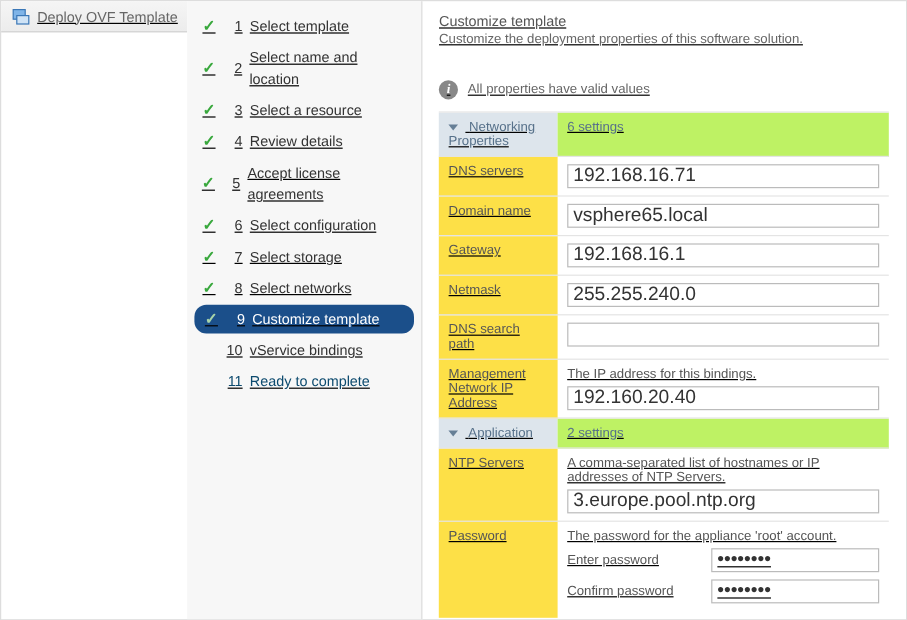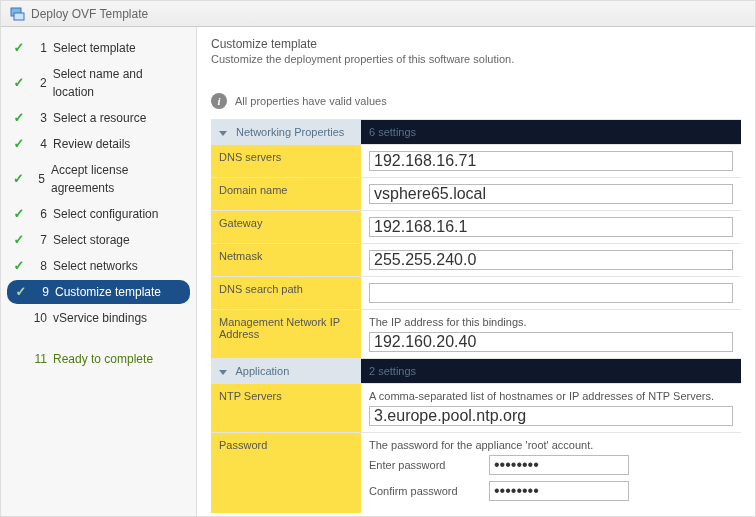--- a/index.html
+++ b/index.html
@@ -6,24 +6,25 @@
     body {
       font-family: Arial, Helvetica, sans-serif;
       font-size: 12px;
       background: #fff;
       width: 756px;
       height: 517px;
       overflow: hidden;
     }
     .wizard {
       display: flex;
-      flex-direction: column;
+      flex-direction: row;
       height: 100%;
       border: 1px solid #ddd;
       box-shadow: 2px 2px 6px rgba(0,0,0,0.15);
+      text-decoration: underline;
     }
     .titlebar {
       background: linear-gradient(#f5f5f5, #ececec);
       border-bottom: 1px solid #ccc;
       padding: 4px 8px;
       display: flex;
       align-items: center;
       height: 26px;
     }
     .titlebar .ticon {
@@ -75,21 +76,21 @@
       margin-right: 6px;
     }
     .step.current {
       background: #1b4f8a;
       color: #fff;
       border-radius: 10px;
       margin: 1px 6px;
       padding: 3px 6px;
     }
     .step.current .mark { color: #a8d4a9; }
-    .step.disabled { color: #4d7c0f; cursor: default; margin-top: 15px; }
+    .step.disabled { color: #0c4a6e; cursor: default; }
     .step.disabled .mark { visibility: hidden; }
     .content {
       flex: 1;
       padding: 10px 14px 10px 14px;
       overflow-y: auto;
       color: #333;
     }
     .content-header .heading {
       font-size: 12px;
       color: #555;
@@ -132,21 +133,21 @@
       border-top: 1px solid #e4e4e4;
       font-size: 11px;
       color: #555;
     }
     .form-table td.labelcell {
       width: 150px;
       background: #fde047;
       white-space: normal;
     }
     .form-table tr.section td {
-      background: #0f172a;
+      background: #bef264;
       color: #57718a;
     }
     .form-table tr.section td.labelcell {
       background: #dde5ec;
     }
     .caret {
       display: inline-block;
       width: 0; height: 0;
       border-left: 4px solid transparent;
       border-right: 4px solid transparent;

